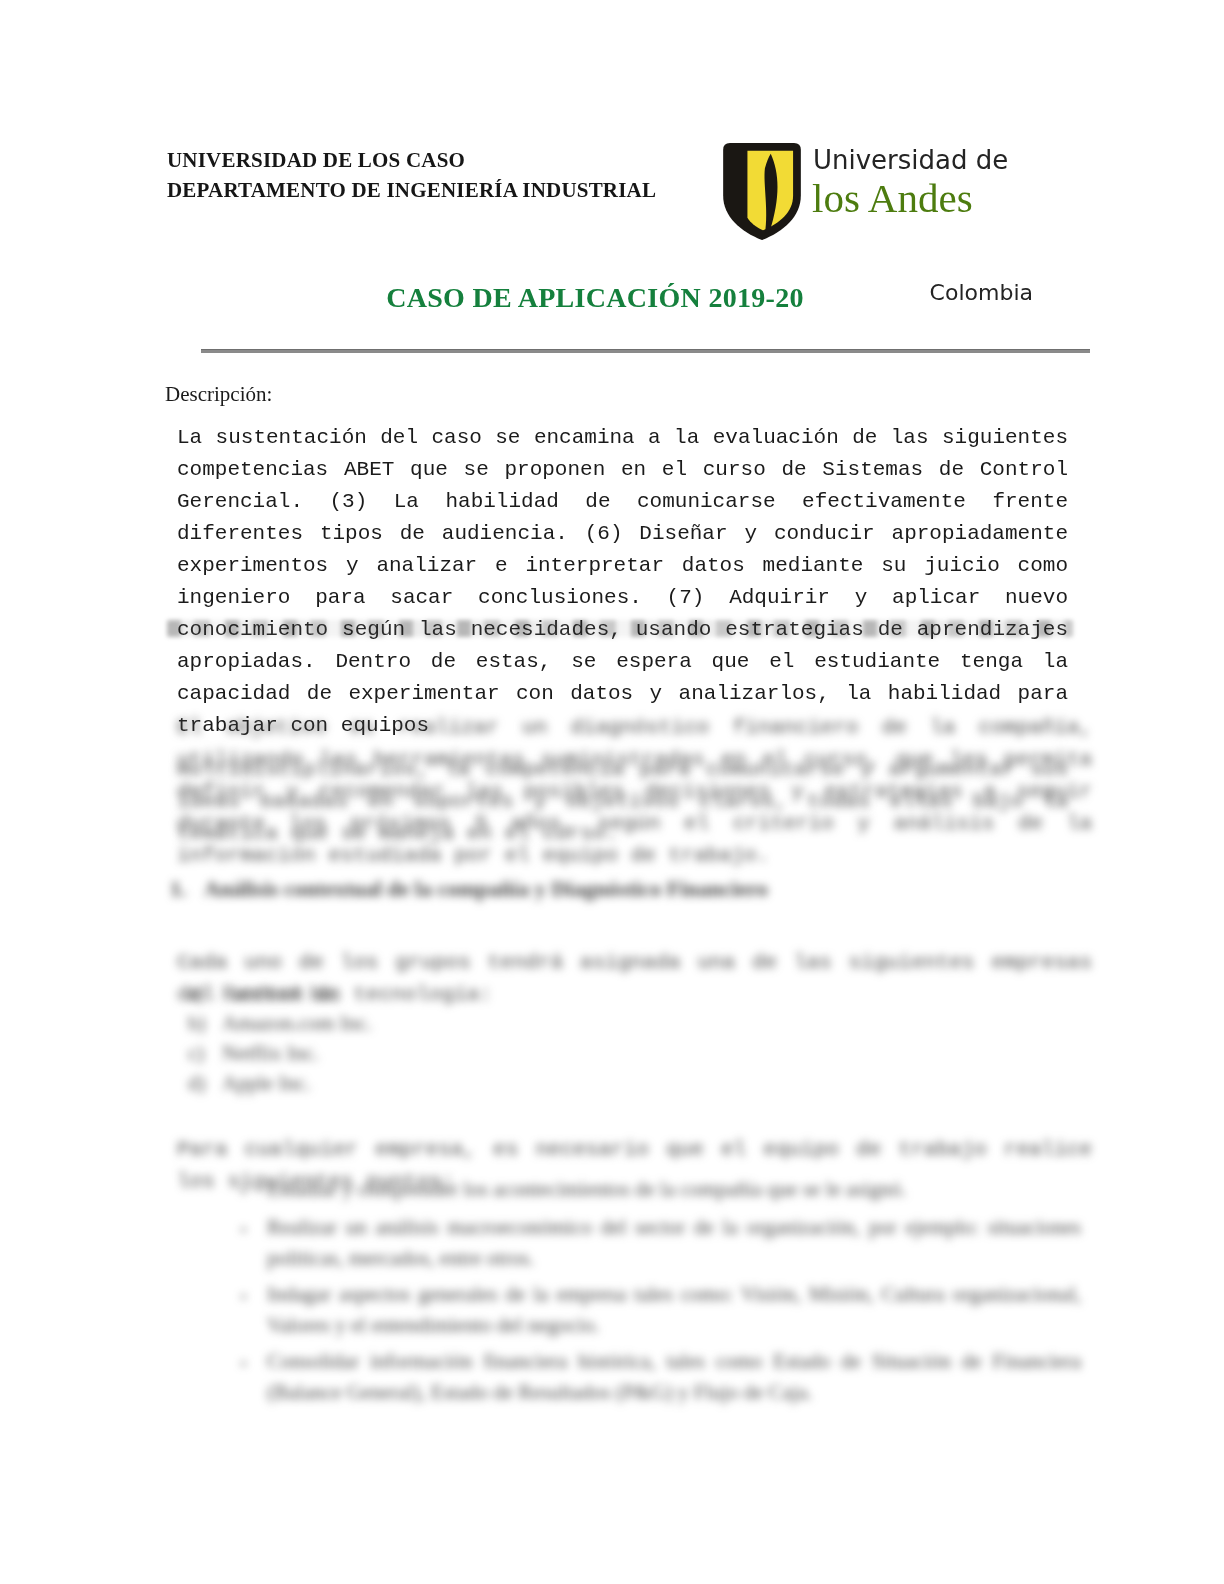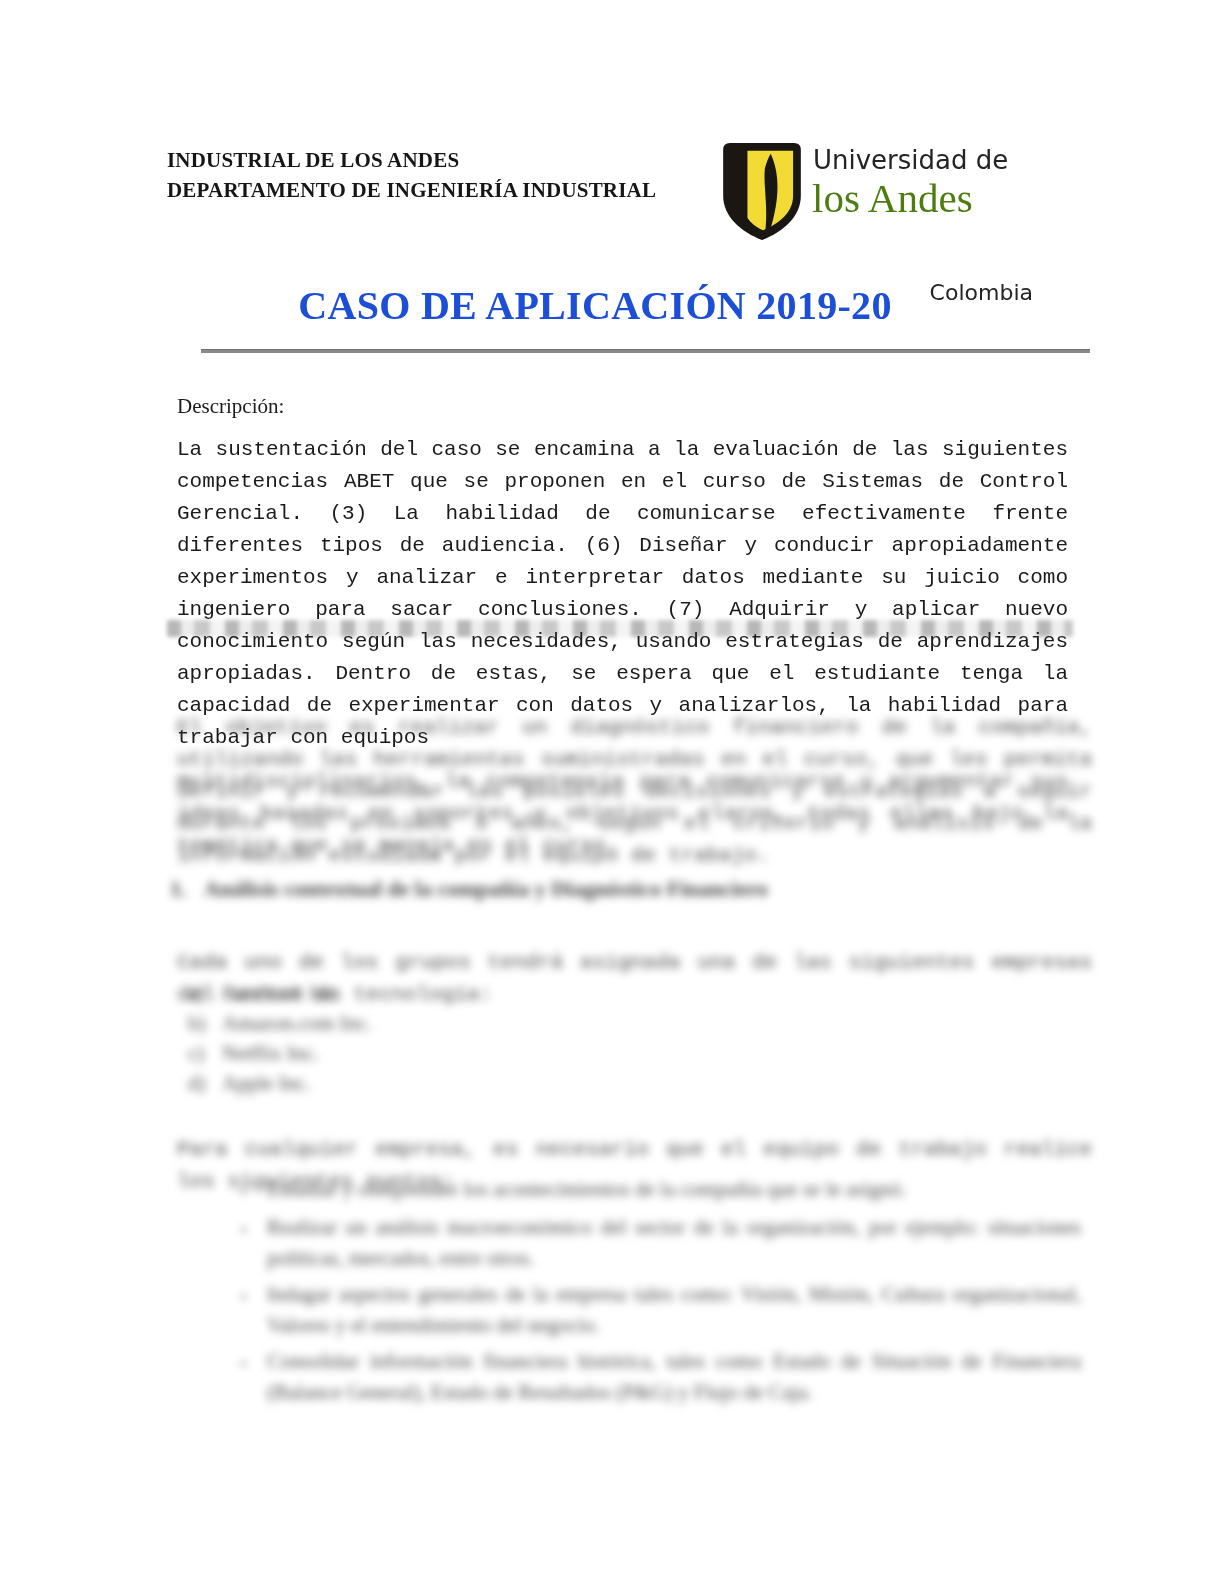--- a/index.html
+++ b/index.html
@@ -10,26 +10,26 @@
   
   .letterhead{position:absolute;left:167px;top:145px;font-weight:bold;font-size:21px;line-height:30px;letter-spacing:.2px;color:#161616;}
   
   .logo{position:absolute;left:713px;top:138px;width:324px;height:140px;text-align:center;}
   .logo svg{position:absolute;left:8px;top:3px;width:82px;height:101px;}
   .logo .l1{position:absolute;left:100px;top:7px;font-family:"DejaVu Sans","Liberation Sans",sans-serif;font-size:26px;color:#242424;letter-spacing:0;}
   .logo .l2{position:absolute;left:99px;top:36px;font-family:Liberation Serif, serif;font-size:41px;color:#4d7c0f;}
   .logo .l3{position:absolute;right:4px;top:102px;font-family:"DejaVu Sans","Liberation Sans",sans-serif;font-size:22px;color:#242424;margin-top:40px;}
   
   .doc-title{position:absolute;left:160px;top:282px;width:870px;text-align:center;
-    font-size:40px;font-weight:bold;color:#1d4ed8;letter-spacing:.3px;}
+    font-size:28px;font-weight:bold;color:#15803d;letter-spacing:.3px;}
   .rule{position:absolute;left:201px;top:349px;width:889px;height:3px;background:#8a8a8a;border-top:1px solid #6f6f6f;}
   
   .body{position:absolute;left:165px;top:378px;width:915px;font-size:21px;line-height:32px;}
   .para{margin:12px;text-align:justify;font-family:Liberation Mono, monospace;}
-  .label{margin:12px;}
+  .label{margin:0;}
   .blurred{filter:blur(4px);color:#4d4d4d;}
   .blurred-bold{filter:blur(4px);color:#424242;font-weight:bold;}
   .pixbar{position:absolute;left:2px;top:242px;width:906px;height:17px;border-radius:2px;
     background:repeating-linear-gradient(90deg,
       rgba(45,45,45,.34) 0 14px, rgba(130,130,130,.14) 14px 27px,
       rgba(75,75,75,.30) 27px 43px, rgba(165,165,165,.12) 43px 58px);
     filter:blur(2px);}
   
   .objective{position:absolute;left:0;top:322px;width:915px;}
   .heading{position:absolute;left:5px;top:496px;font-size:22px;line-height:30px;}
@@ -43,21 +43,21 @@
   .bullet-item{display:flex;margin-bottom:5px;line-height:31px;}
   .bullet-marker{width:26px;font-size:14px;padding-top:2px;flex:none;}
   .bullet-text{flex:1;text-align:justify;}
 </style>
 </head>
 <body>
 
 <div class="page">
 
   <div class="letterhead">
-    <div>INDUSTRIAL DE LOS ANDES</div>
+    <div>UNIVERSIDAD DE LOS CASO</div>
     <div>DEPARTAMENTO DE INGENIERÍA INDUSTRIAL</div>
   </div>
 
   <div class="logo">
     <svg viewBox="0 0 84 104" aria-hidden="true">
       <path d="M9,2 H75 Q82,2 82,9 V56 C82,78 64,93 42,102 C20,93 2,78 2,56 V9 Q2,2 9,2 Z" fill="#1A1713"></path>
       <path d="M27,10 H74 V56 C74,73 61,84 43,92 C35,88 30,84 27,79 Z" fill="#F2DB35"></path>
       <path d="M51,13 C60,33 61,58 50,93 L45,96 C49,70 43,44 45,28 C47,21 49,16 51,13 Z" fill="#1A1713"></path>
     </svg>
     <div class="l1">Universidad de</div>

